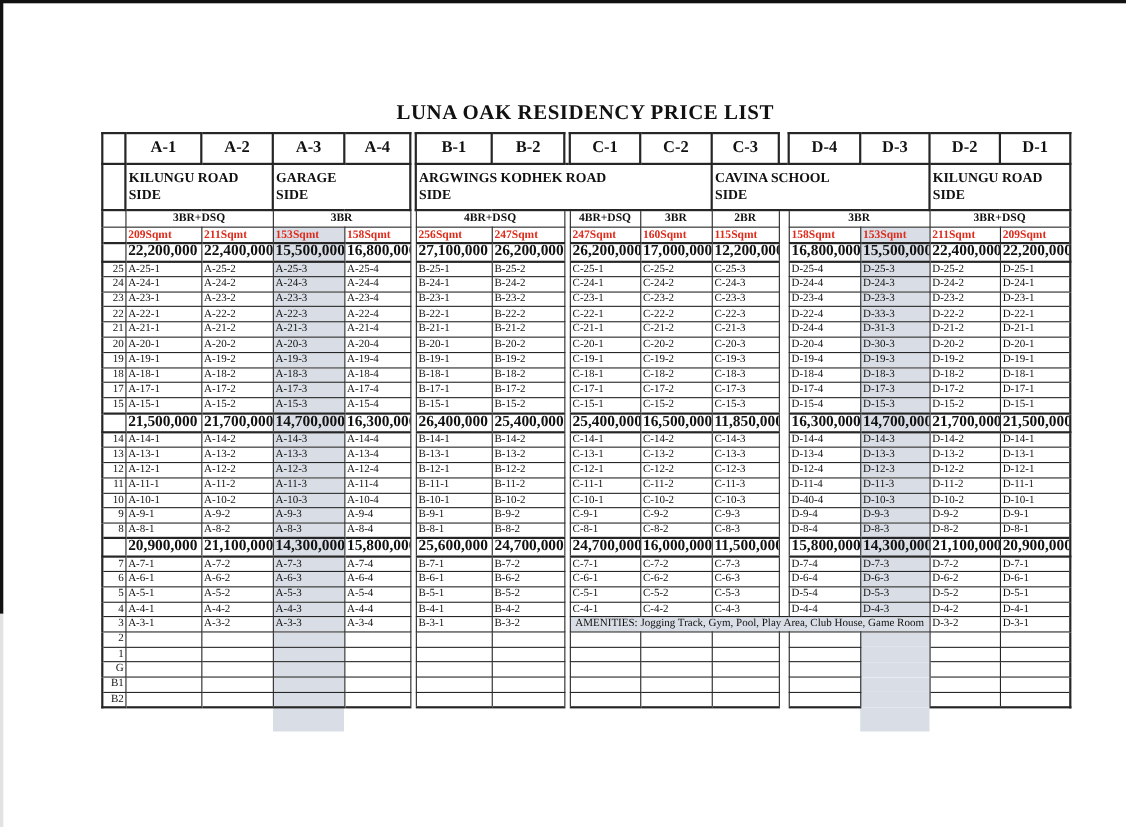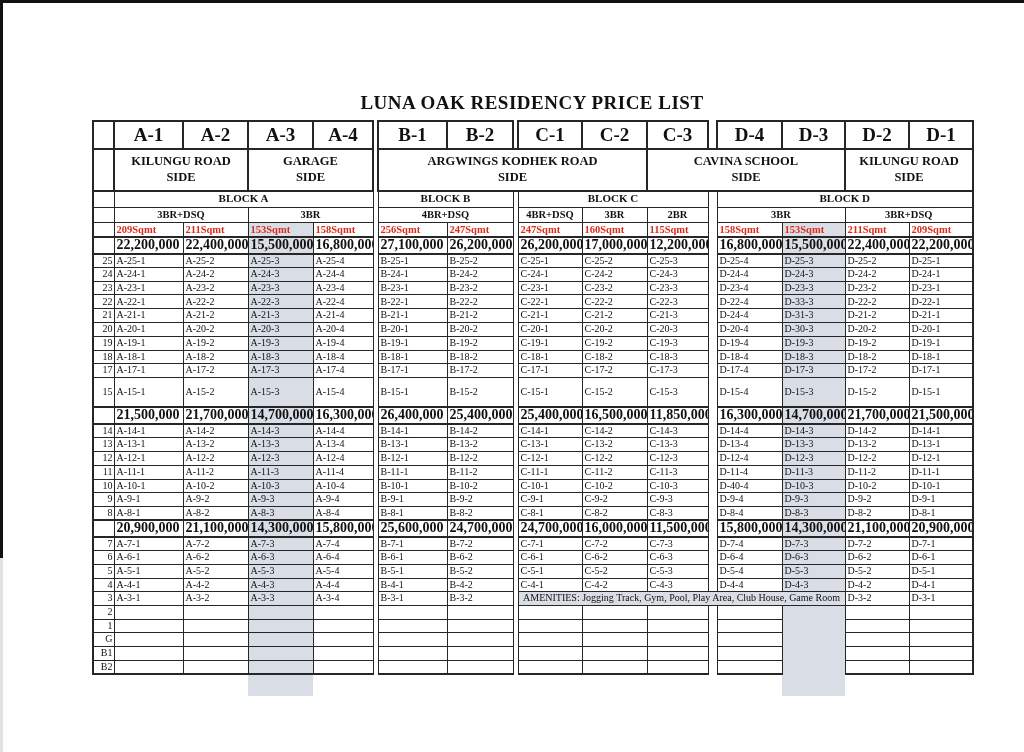--- a/index.html
+++ b/index.html
@@ -9,22 +9,22 @@
   .edge-left{position:absolute;left:0;top:0;width:3px;height:558px;background:#111;}
   .edge-left-lower{position:absolute;left:0;top:558px;width:3px;height:194px;background:#e2e2e2;}
   .title{position:absolute;left:92px;top:92px;width:880px;margin:0;text-align:center;
          font-size:19px;font-weight:bold;letter-spacing:.5px;}
   table.price-table{position:absolute;left:92px;top:120px;width:880px;border-collapse:collapse;
          table-layout:fixed;}
   td{border:1px solid #262626;padding:0 2px;font-size:10px;line-height:1.05;
      vertical-align:middle;white-space:nowrap;overflow:hidden;text-align:left;}
   td.lbl{text-align:right;padding:0 1px 0 0;font-size:10px;}
   td.sp{border:none;padding:0;}
-  td.hdr-col{border-width:2px;font-size:19px;font-weight:bold;text-align:center;}
-  td.hdr-side{border-width:2px;font-size:12.5px;font-weight:bold;text-align:center;
+  td.hdr-col{border-width:2px;font-size:15px;font-weight:bold;text-align:center;}
+  td.hdr-side{border-width:2px;font-size:12.5px;font-weight:bold;text-align:left;
               white-space:pre-line;line-height:1.25;}
   td.hdr-block{font-size:11px;font-weight:bold;text-align:center;}
   td.hdr-br{font-size:10.5px;font-weight:bold;text-align:center;}
   td.sqmt{font-size:10.5px;font-weight:bold;color:var(--accent-red,#dd2b1c);}
   td.price{font-size:14px;font-weight:bold;border-top-width:2px;border-bottom-width:2px;}
   td.shade{background:var(--shade,#d9dee6);}
   td.noline{border-top:none;border-bottom:none;}
   td.amen{background:var(--shade,#d9dee6);font-size:10px;text-align:center;}
   td.c-first{border-left-width:2px;margin-top:28px;}
   td.c-last{border-right-width:2px;}
@@ -87,30 +87,20 @@
           <td class="hdr-side" colspan="2">GARAGE
 SIDE</td>
           <td class="sp"></td>
           <td class="hdr-side" colspan="5">ARGWINGS KODHEK ROAD
 SIDE</td>
           <td class="hdr-side" colspan="4">CAVINA SCHOOL
 SIDE</td>
           <td class="hdr-side c-last" colspan="2">KILUNGU ROAD
 SIDE</td>
         </tr>
-        <tr style="height: 16px;">
-          <td class="lbl hdr-block c-first"></td>
-          <td class="hdr-block" colspan="4">BLOCK A</td>
-          <td class="sp"></td>
-          <td class="hdr-block" colspan="2">BLOCK B</td>
-          <td class="sp"></td>
-          <td class="hdr-block" colspan="3">BLOCK C</td>
-          <td class="sp"></td>
-          <td class="hdr-block c-last" colspan="4">BLOCK D</td>
-        </tr>
         <tr style="height: 15px;">
           <td class="lbl hdr-br c-first"></td>
           <td class="hdr-br" colspan="2">3BR+DSQ</td>
           <td class="hdr-br" colspan="2">3BR</td>
           <td class="sp"></td>
           <td class="hdr-br" colspan="2">4BR+DSQ</td>
           <td class="sp"></td>
           <td class="hdr-br" colspan="1">4BR+DSQ</td>
           <td class="hdr-br" colspan="1">3BR</td>
           <td class="hdr-br" colspan="1">2BR</td>
@@ -320,21 +310,21 @@
           <td class="sp"></td>
           <td class="cell">C-17-1</td>
           <td class="cell">C-17-2</td>
           <td class="cell">C-17-3</td>
           <td class="sp"></td>
           <td class="cell">D-17-4</td>
           <td class="cell shade">D-17-3</td>
           <td class="cell">D-17-2</td>
           <td class="cell c-last">D-17-1</td>
         </tr>
-        <tr style="height: 30px;">
+        <tr style="height: 15px;">
           <td class="lbl c-first">15</td>
           <td class="cell">A-15-1</td>
           <td class="cell">A-15-2</td>
           <td class="cell shade">A-15-3</td>
           <td class="cell">A-15-4</td>
           <td class="sp"></td>
           <td class="cell">B-15-1</td>
           <td class="cell">B-15-2</td>
           <td class="sp"></td>
           <td class="cell">C-15-1</td>

